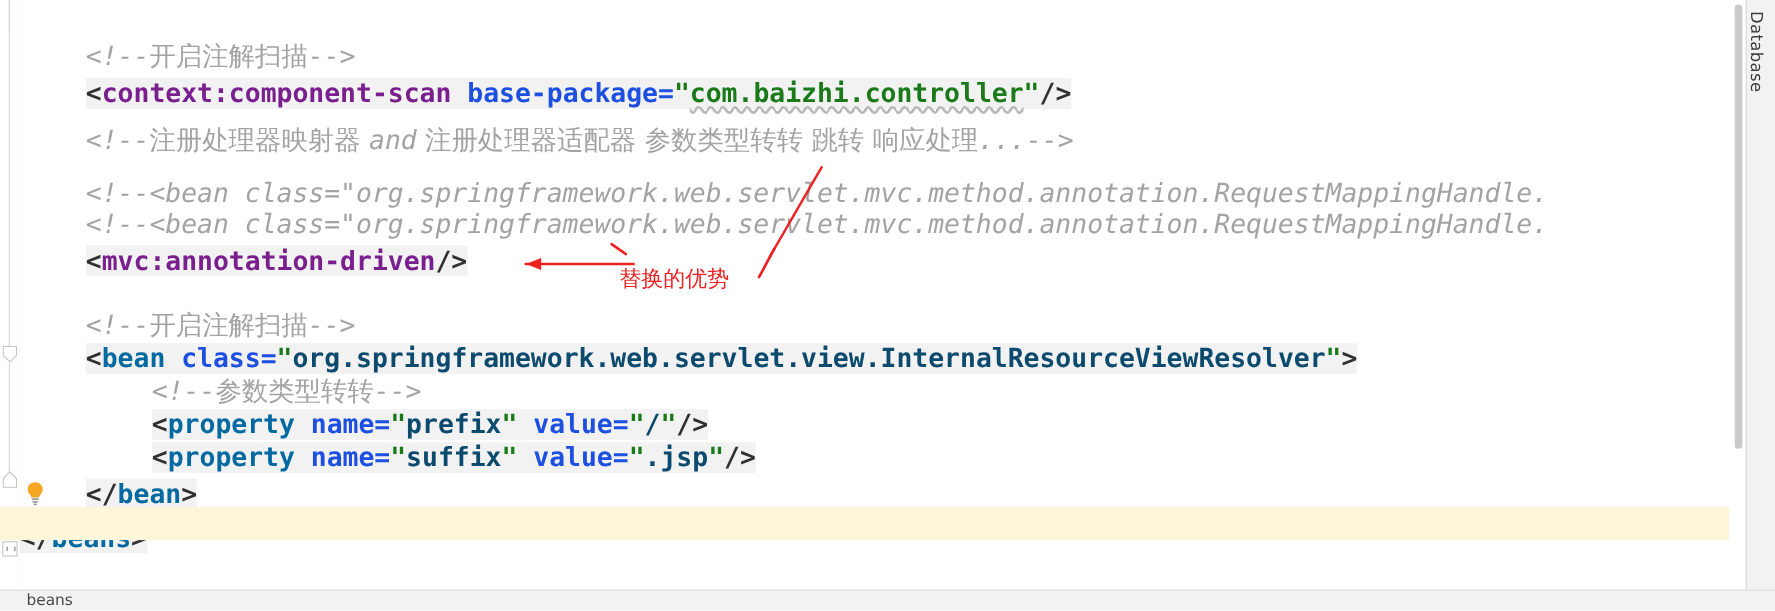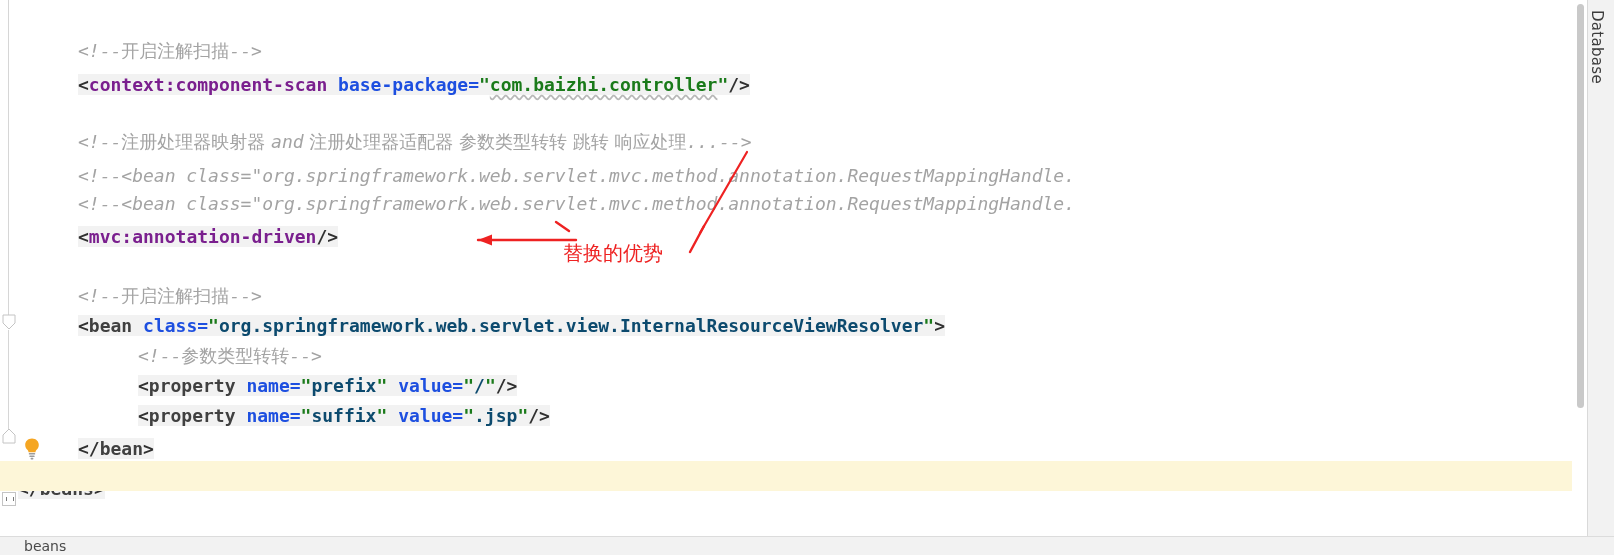--- a/index.html
+++ b/index.html
@@ -74,21 +74,21 @@
     background: #ffffff;
     overflow: hidden;
   }
 
   .code-line {
     position: absolute;
     left: 0;
     height: 30px;
     line-height: 30px;
     white-space: pre;
-    font-size: 18px;
+    font-size: 24px;
     letter-spacing: 0px;
   }
   .seg { white-space: pre; }
 
   .hl-bg {
     background: #f2f2f2;
   }
 
   .tok-comment {
     color: #a3a3a3;
@@ -96,21 +96,21 @@
     font-weight: normal;
   }
   .tok-cjk-comment {
     color: #a3a3a3;
     font-style: normal;
     font-weight: normal;
     font-family: "DejaVu Sans", "Liberation Sans", sans-serif;
   }
   .tok-bracket { color: #303030; font-weight: bold; }
   .tok-ns      { color: #7a1f8e; font-weight: bold; }
-  .tok-tag     { color: #404040; font-weight: bold; }
+  .tok-tag     { color: #0369a1; font-weight: bold; }
   .tok-attr    { color: #1d4fe0; font-weight: bold; }
   .tok-eq      { color: #1d4fe0; font-weight: bold; }
   .tok-quote   { color: #1a7a1a; font-weight: bold; }
   .tok-value   { color: #0c4a6e; font-weight: bold; }
   .tok-value-warn {
     color: #1a7a1a;
     font-weight: bold;
     text-decoration-line: underline;
     text-decoration-style: wavy;
     text-decoration-color: #b9b9b9;
@@ -241,21 +241,21 @@
     </div>
     <div class="fold-line" style="top:0;height:30px;"></div>
     <div class="fold-marker" style="top:492px;"></div>
   </div>
 
   <div class="editor">
     <div id="highlight-bands"></div>
     <div id="code-lines">
         <div class="code-line" style="top: 36px; padding-left: 60px;"><span><span class="seg tok-comment">&lt;!--</span><span class="seg tok-cjk-comment">开启注解扫描</span><span class="seg tok-comment">--&gt;</span></span></div>
         <div class="code-line" style="top: 70px; padding-left: 60px;"><span class="hl-bg"><span class="seg tok-bracket">&lt;</span><span class="seg tok-ns">context:component-scan</span><span class="seg tok-bracket"> </span><span class="seg tok-attr">base-package</span><span class="seg tok-eq">=</span><span class="seg tok-quote">"</span><span class="seg tok-value-warn">com.baizhi.controller</span><span class="seg tok-quote">"</span><span class="seg tok-bracket">/&gt;</span></span></div>
-        <div class="code-line" style="top: 127px; padding-left: 60px; text-align: right;"><span><span class="seg tok-comment">&lt;!--</span><span class="seg tok-cjk-comment">注册处理器映射器 </span><span class="seg tok-comment">and</span><span class="seg tok-cjk-comment"> 注册处理器适配器 参数类型转转 跳转 响应处理</span><span class="seg tok-comment">...--&gt;</span></span></div>
+        <div class="code-line" style="top: 112px; padding-left: 60px; text-align: right;"><span><span class="seg tok-comment">&lt;!--</span><span class="seg tok-cjk-comment">注册处理器映射器 </span><span class="seg tok-comment">and</span><span class="seg tok-cjk-comment"> 注册处理器适配器 参数类型转转 跳转 响应处理</span><span class="seg tok-comment">...--&gt;</span></span></div>
         <div class="code-line" style="top: 161px; padding-left: 60px;"><span><span class="seg tok-comment">&lt;!--&lt;bean class="org.springframework.web.servlet.mvc.method.annotation.RequestMappingHandle.</span></span></div>
         <div class="code-line" style="top: 189px; padding-left: 60px;"><span><span class="seg tok-comment">&lt;!--&lt;bean class="org.springframework.web.servlet.mvc.method.annotation.RequestMappingHandle.</span></span></div>
         <div class="code-line" style="top: 222px; padding-left: 60px;"><span class="hl-bg"><span class="seg tok-bracket">&lt;</span><span class="seg tok-ns">mvc:annotation-driven</span><span class="seg tok-bracket">/&gt;</span></span></div>
         <div class="code-line" style="top: 281px; padding-left: 60px;"><span><span class="seg tok-comment">&lt;!--</span><span class="seg tok-cjk-comment">开启注解扫描</span><span class="seg tok-comment">--&gt;</span></span></div>
         <div class="code-line" style="top: 311px; padding-left: 60px;"><span class="hl-bg"><span class="seg tok-bracket">&lt;</span><span class="seg tok-tag">bean</span><span class="seg tok-bracket"> </span><span class="seg tok-attr">class</span><span class="seg tok-eq">=</span><span class="seg tok-quote">"</span><span class="seg tok-value">org.springframework.web.servlet.view.InternalResourceViewResolver</span><span class="seg tok-quote">"</span><span class="seg tok-bracket">&gt;</span></span></div>
         <div class="code-line" style="top: 341px; padding-left: 120px;"><span><span class="seg tok-comment">&lt;!--</span><span class="seg tok-cjk-comment">参数类型转转</span><span class="seg tok-comment">--&gt;</span></span></div>
         <div class="code-line" style="top: 371px; padding-left: 120px;"><span class="hl-bg"><span class="seg tok-bracket">&lt;</span><span class="seg tok-tag">property</span><span class="seg tok-bracket"> </span><span class="seg tok-attr">name</span><span class="seg tok-eq">=</span><span class="seg tok-quote">"</span><span class="seg tok-value">prefix</span><span class="seg tok-quote">"</span><span class="seg tok-bracket"> </span><span class="seg tok-attr">value</span><span class="seg tok-eq">=</span><span class="seg tok-quote">"</span><span class="seg tok-value">/</span><span class="seg tok-quote">"</span><span class="seg tok-bracket">/&gt;</span></span></div>
         <div class="code-line" style="top: 401px; padding-left: 120px;"><span class="hl-bg"><span class="seg tok-bracket">&lt;</span><span class="seg tok-tag">property</span><span class="seg tok-bracket"> </span><span class="seg tok-attr">name</span><span class="seg tok-eq">=</span><span class="seg tok-quote">"</span><span class="seg tok-value">suffix</span><span class="seg tok-quote">"</span><span class="seg tok-bracket"> </span><span class="seg tok-attr">value</span><span class="seg tok-eq">=</span><span class="seg tok-quote">"</span><span class="seg tok-value">.jsp</span><span class="seg tok-quote">"</span><span class="seg tok-bracket">/&gt;</span></span></div>
         <div class="code-line" style="top: 434px; padding-left: 60px;"><span class="hl-bg"><span class="seg tok-bracket">&lt;/</span><span class="seg tok-tag">bean</span><span class="seg tok-bracket">&gt;</span></span></div>
         <div class="code-line" style="top: 474px; padding-left: 0px;"><span class="hl-bg"><span class="seg tok-bracket">&lt;/</span><span class="seg tok-tag">beans</span><span class="seg tok-bracket">&gt;</span></span></div>

